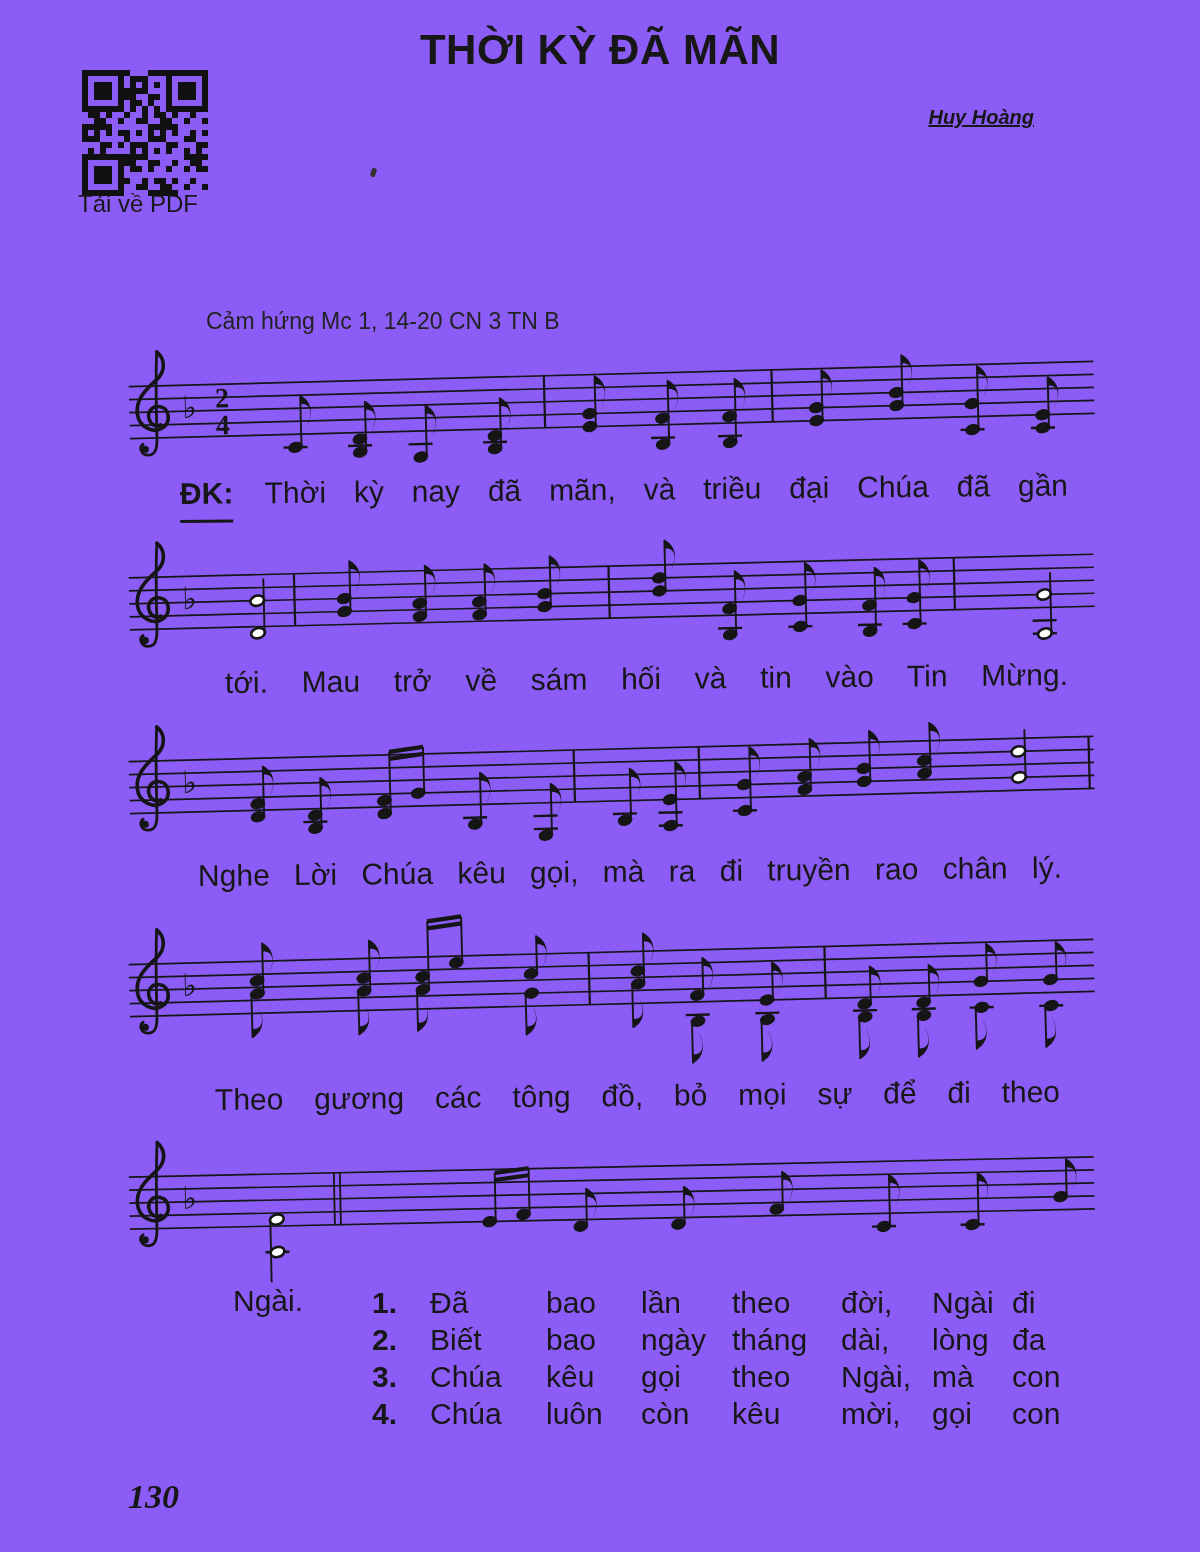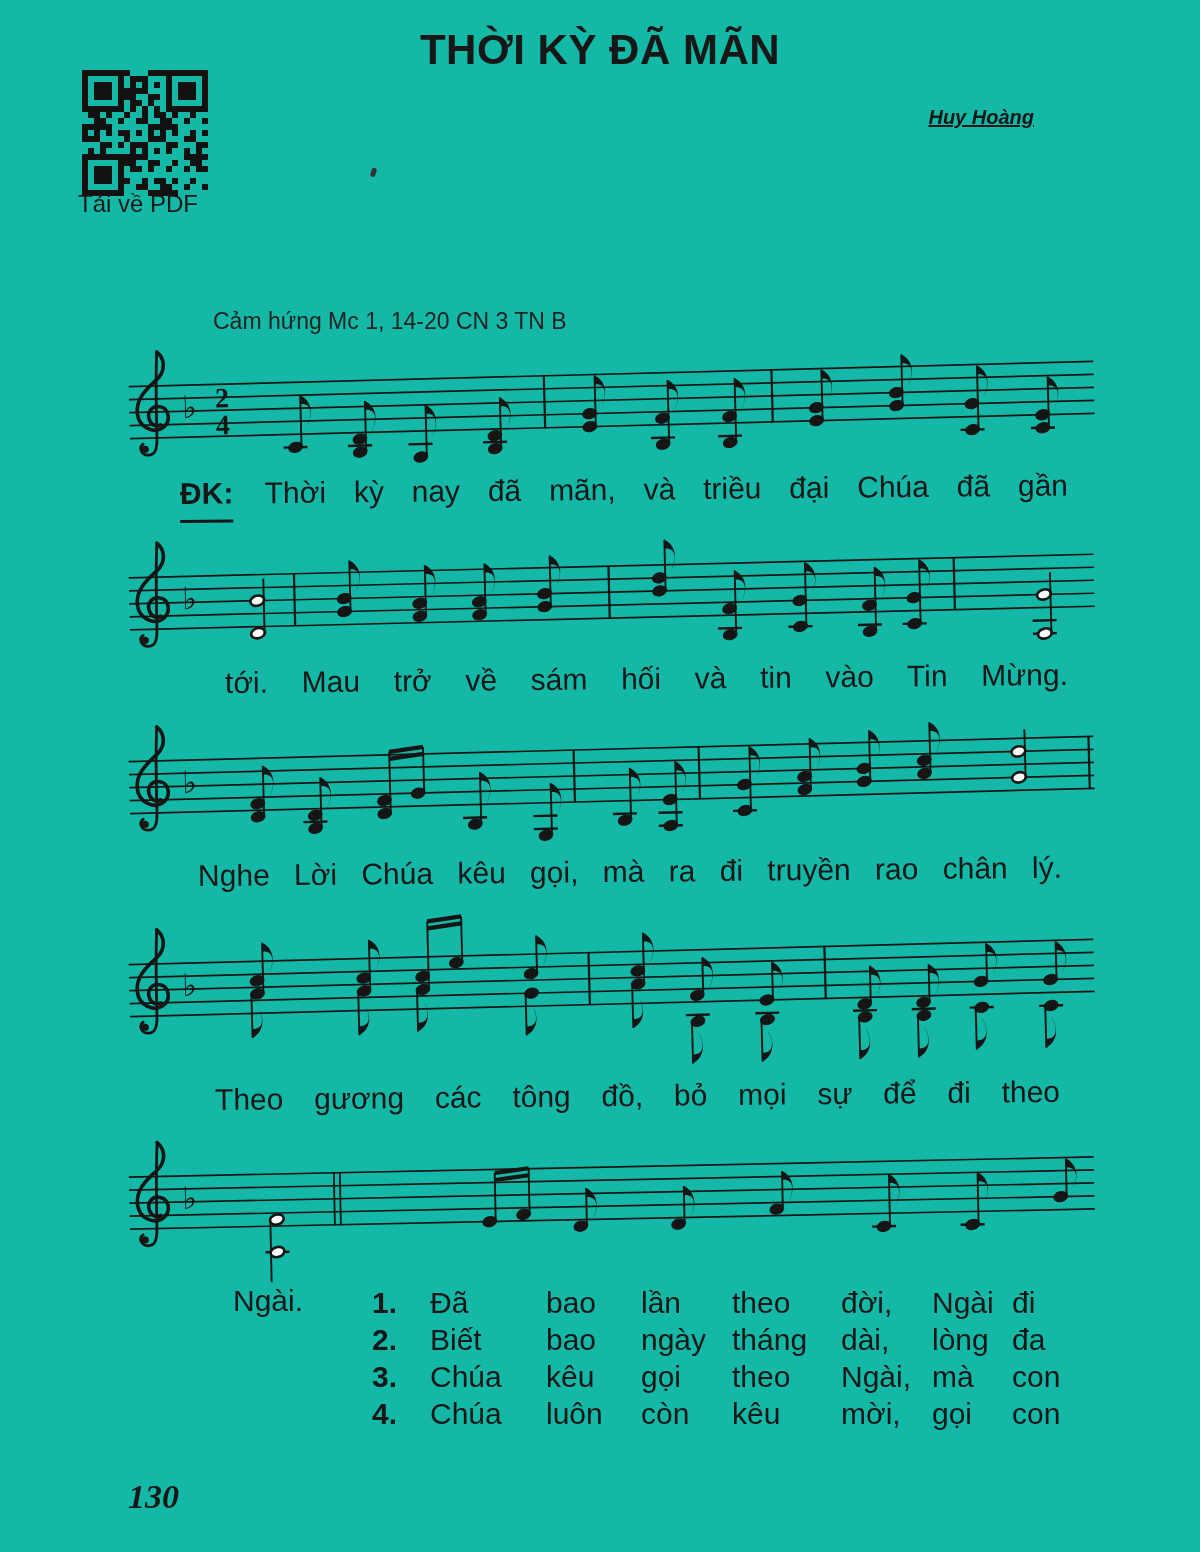--- a/index.html
+++ b/index.html
@@ -1,23 +1,23 @@
 <!DOCTYPE html>
 <html><head>
 <meta charset="utf-8">
 <style>
   html,body{margin:0;padding:0;background:#e8e8e8;}
-  .page{position:relative;width:1200px;height:1552px;margin:0 auto;background:#14b8a6;
+  .page{position:relative;width:1200px;height:1552px;margin:0 auto;background:#8b5cf6;
         font-family:"Liberation Sans",sans-serif;color:#171717;overflow:hidden;}
   .title{position:absolute;left:0;top:26px;width:100%;text-align:center;
          font-size:42px;font-weight:700;letter-spacing:.5px;}
   .composer{position:absolute;right:166px;top:106px;font-size:20px;font-weight:700;font-style:italic;text-decoration:underline;}
   .qr-wrap{position:absolute;left:82px;top:70px;}
   .qr-label{position:absolute;left:78px;top:190px;font-size:24px;}
-  .inspiration{position:absolute;left:213px;top:308px;font-size:23px;color:#222;}
+  .inspiration{position:absolute;left:206px;top:308px;font-size:23px;color:#222;}
   .artifact{position:absolute;left:371px;top:168px;width:5px;height:9px;background:#333;
             transform:rotate(18deg);border-radius:2px;}
   .staff{position:absolute;left:128px;width:970px;height:210px;transform:rotate(-1.35deg);}
   .staff svg{overflow:visible;display:block;}
   .lyric{position:absolute;font-size:30px;line-height:40px;text-align:justify;text-align-last:justify;
          transform:rotate(-0.55deg);transform-origin:left center;white-space:normal;}
   .dk{font-weight:700;border-bottom:3px solid #171717;padding-bottom:10px;margin-right:4px;}
   .ngai{position:absolute;left:233px;top:1284px;font-size:30px;}
   .verses{position:absolute;left:372px;top:1284px;display:grid;
           grid-template-columns:58px 116px 95px 91px 109px 91px 80px 60px;

